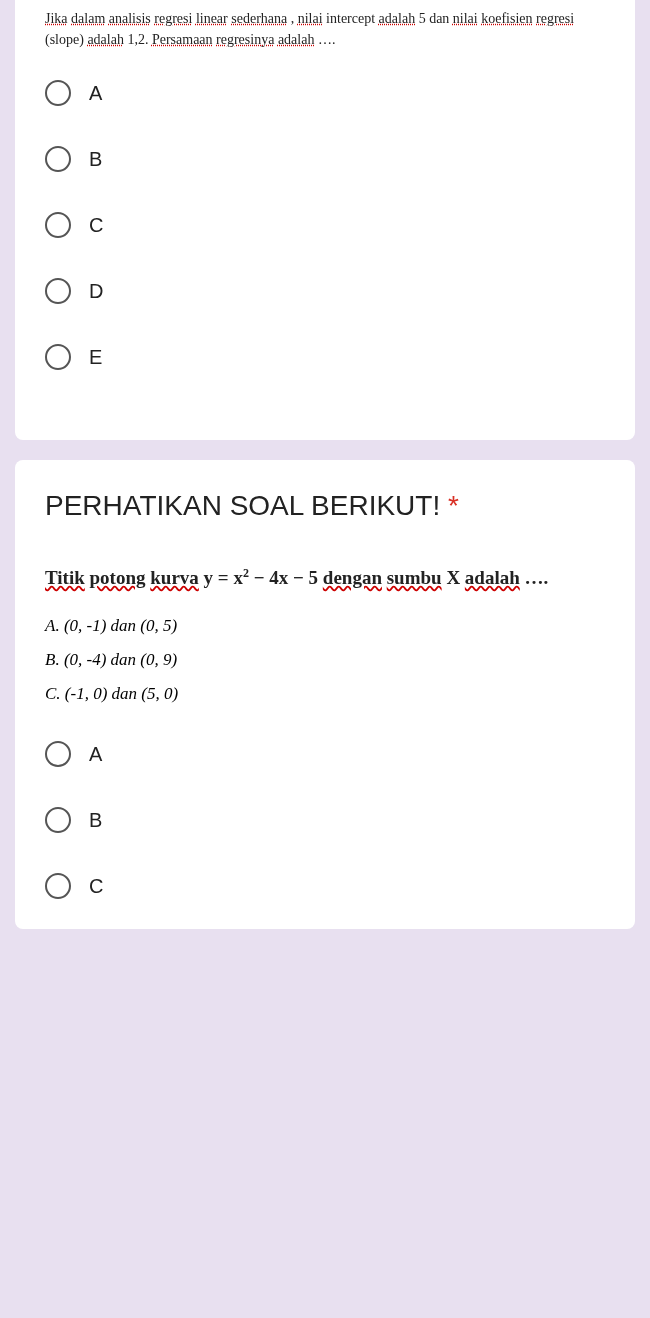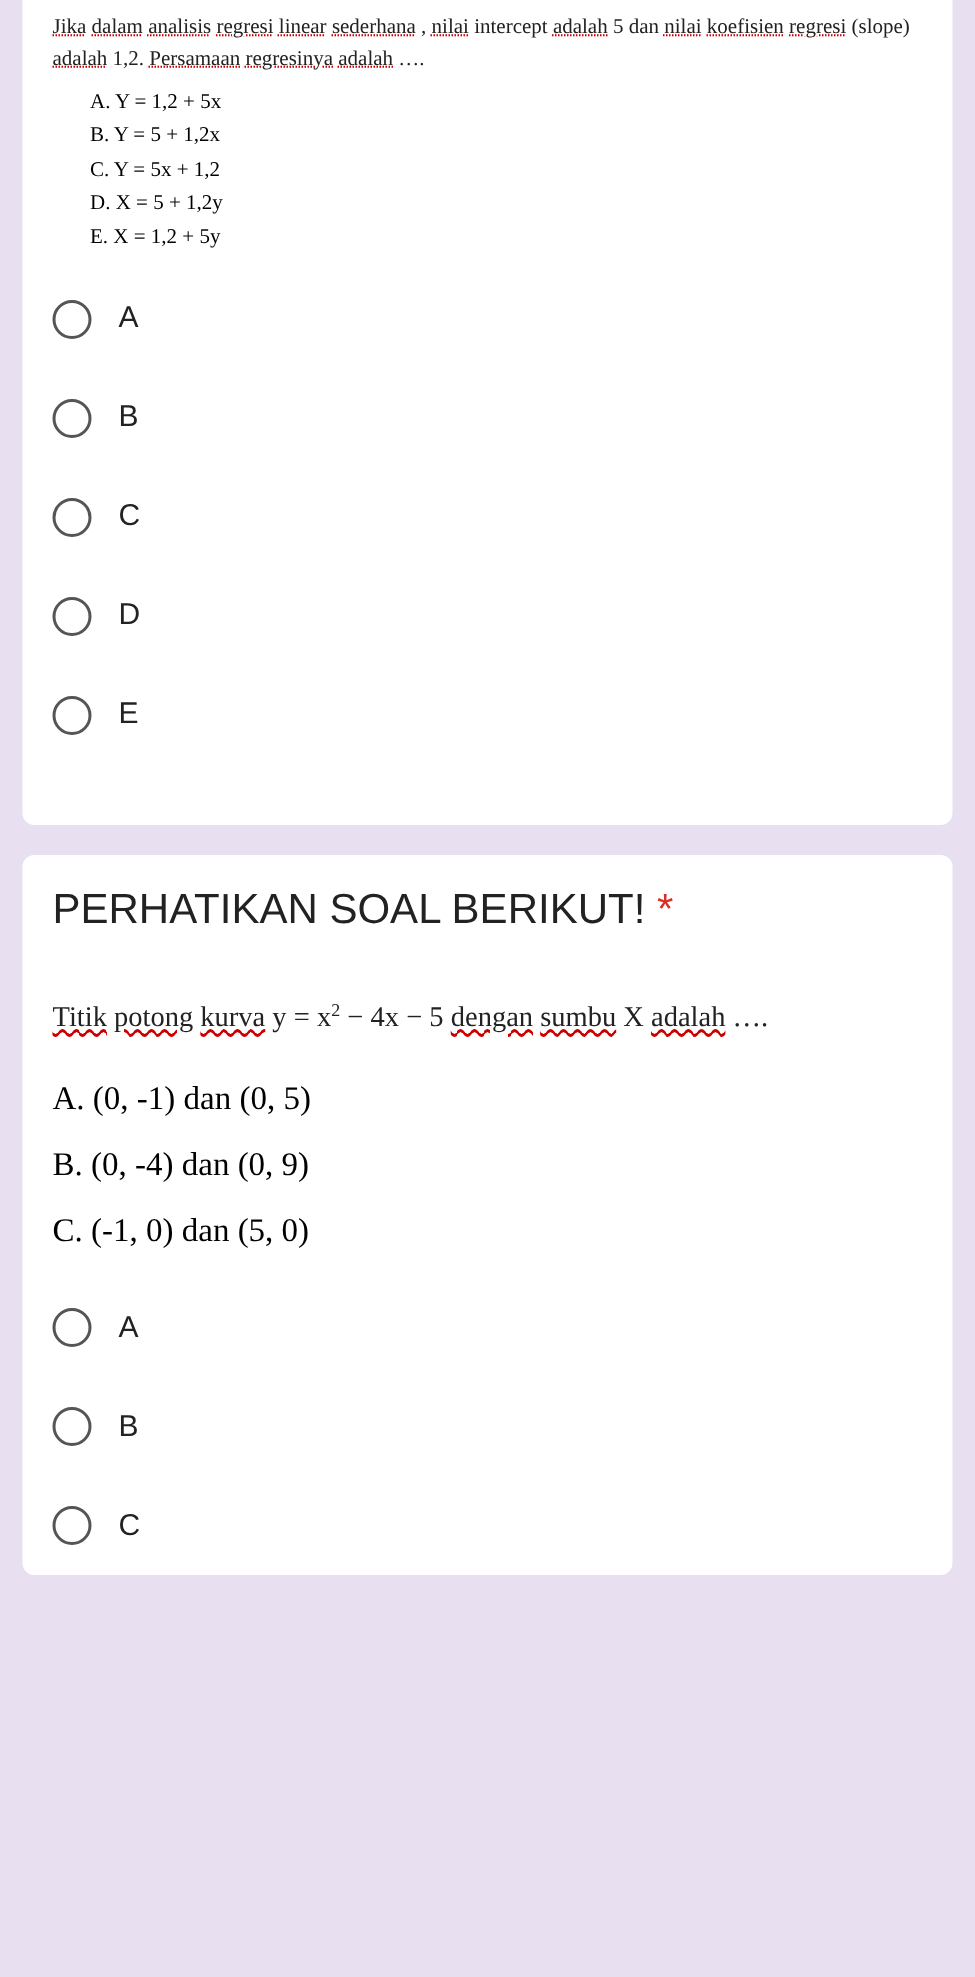--- a/index.html
+++ b/index.html
@@ -9,21 +9,21 @@
     }
     body {
       font-family: 'Times New Roman', serif;
       background: #e8e0f0;
       width: 650px;
     }
     .card {
       background: #fff;
       border-radius: 8px;
       margin: 0 15px 20px 15px;
-      padding: 20px;
+      padding: 30px;
     }
     .question-text {
       font-size: 14px;
       color: #222;
       line-height: 1.5;
       margin-bottom: 8px;
     }
     .question-text .wavy {
       text-decoration: underline;
       text-decoration-style: dotted;
@@ -63,30 +63,32 @@
       margin-bottom: 44px;
     }
     .required-star {
       color: #d93025;
     }
     .q2-text {
       font-family: 'Times New Roman', serif;
       font-size: 19px;
       color: #222;
       margin-bottom: 20px;
+      font-weight: bold;
     }
     .q2-text .wavy {
       text-decoration: underline;
       text-decoration-style: wavy;
       text-decoration-color: #c00;
     }
     .q2-options {
       font-family: 'Times New Roman', serif;
-      font-size: 22px;
+      font-size: 17px;
       line-height: 2;
+      font-style: italic;
     }
     .sup {
       font-size: 12px;
       vertical-align: super;
     }
     .card1 {
       border-top-left-radius: 0;
       border-top-right-radius: 0;
       padding-top: 8px;
     }
@@ -119,27 +121,20 @@
     <span class="wavy">regresi</span>
     <span> (slope) </span>
     <span class="wavy">adalah</span>
     <span> 1,2. </span>
     <span class="wavy">Persamaan</span>
     <span> </span>
     <span class="wavy">regresinya</span>
     <span> </span>
     <span class="wavy">adalah</span>
     <span>….</span>
-  </div>
-  <div class="sub-options">
-    <div>A.  Y = 1,2 + 5x</div>
-    <div>B.  Y = 5 + 1,2x</div>
-    <div>C.  Y = 5x + 1,2</div>
-    <div>D.  X = 5 + 1,2y</div>
-    <div>E.  X = 1,2 + 5y</div>
   </div>
 
   <div class="radio-group">
     <div class="radio-option">
       <div class="radio-circle"></div>
       <div class="radio-label">A</div>
     </div>
     <div class="radio-option">
       <div class="radio-circle"></div>
       <div class="radio-label">B</div>

